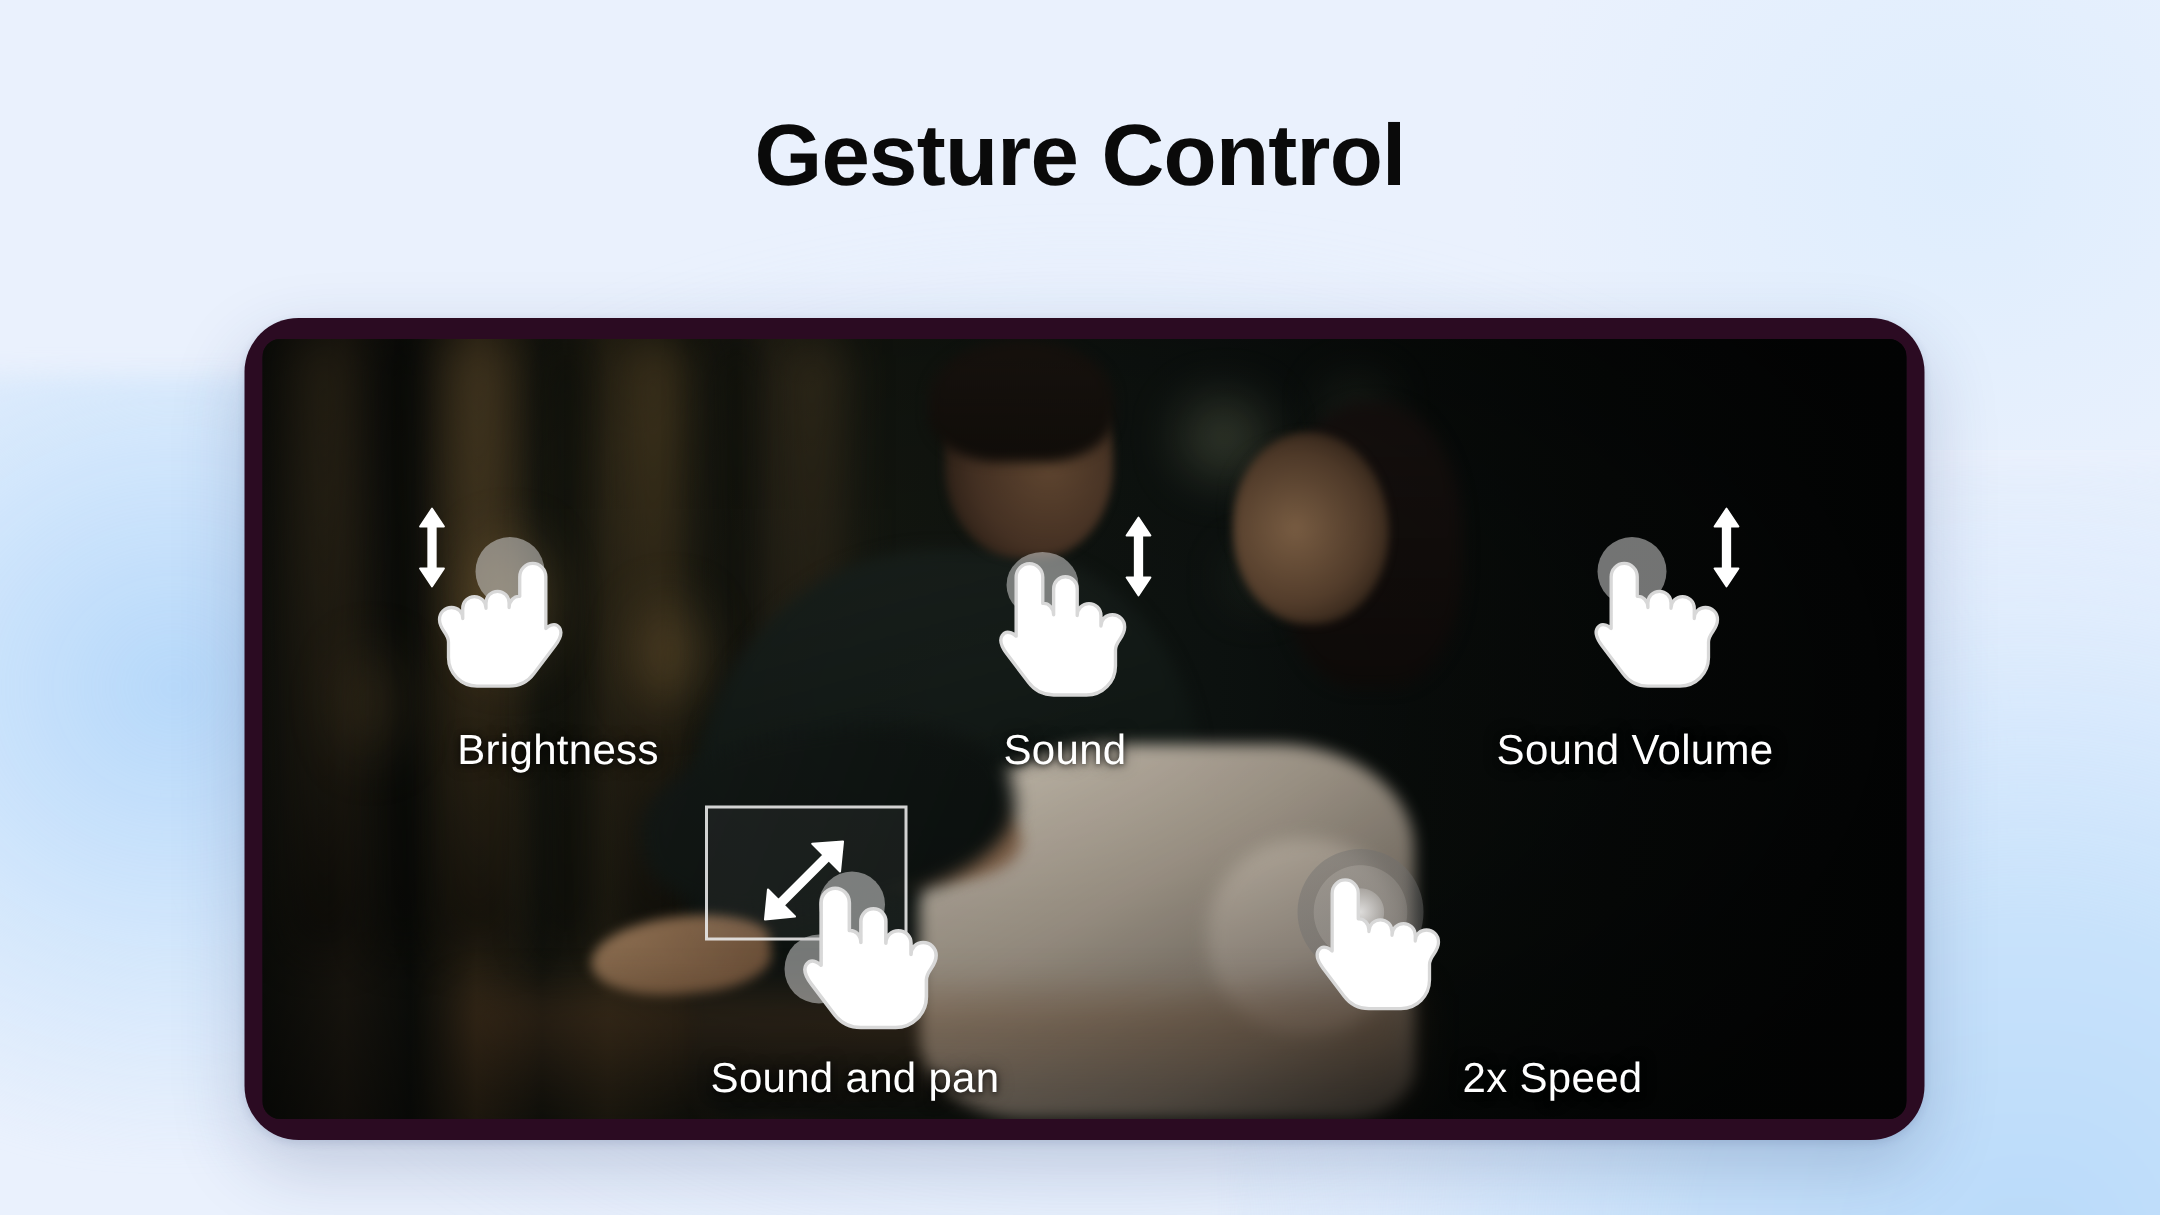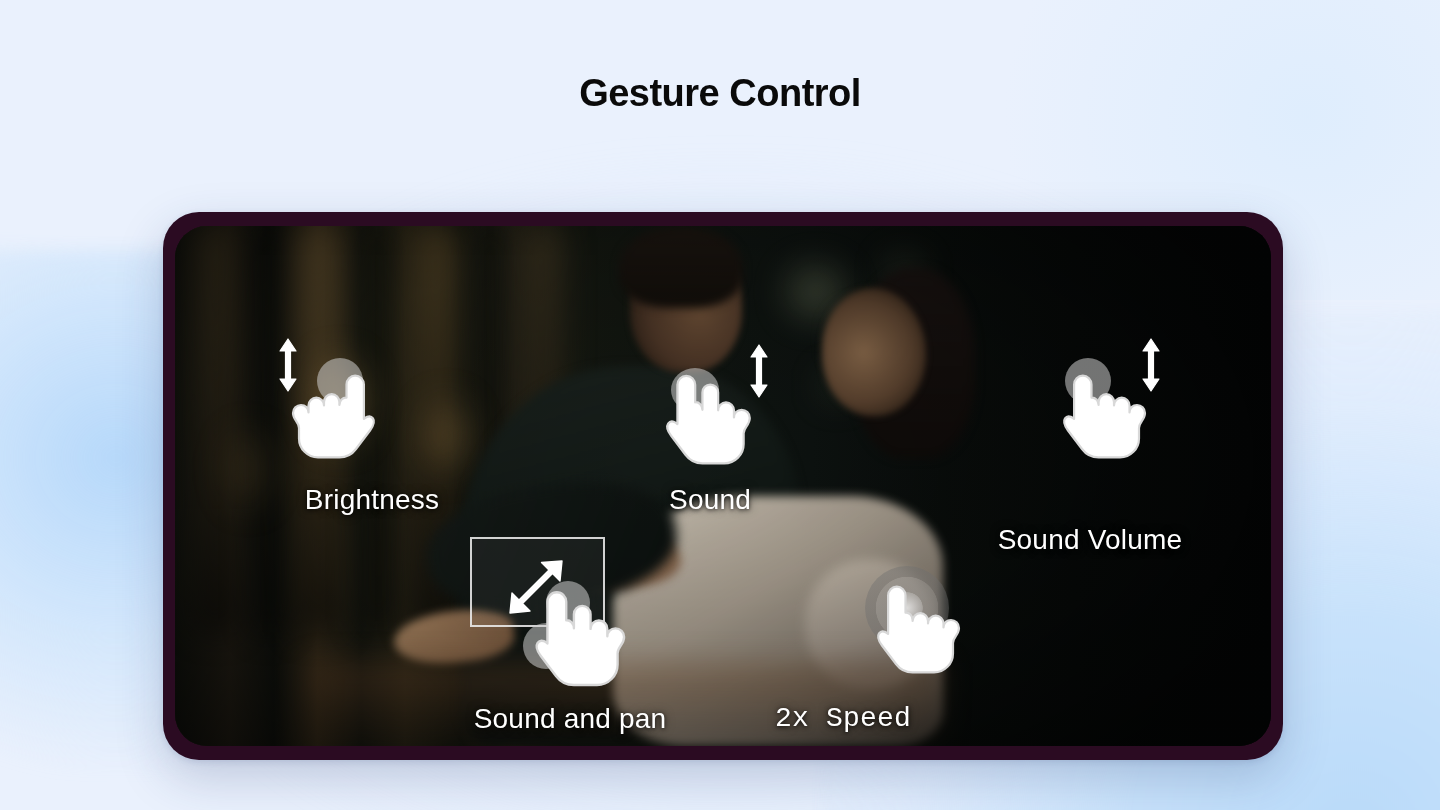--- a/index.html
+++ b/index.html
@@ -39,42 +39,42 @@
     left:120px; top:150px; width:1220px; height:680px;
     background:radial-gradient(ellipse at 50% 55%, rgba(190,219,250,0.55) 0%, rgba(214,232,252,0.22) 45%, rgba(234,241,253,0) 72%);
     filter:blur(12px);
   }
 
   
   .page-title{
     position:absolute; z-index:5;
     top:74px; left:0; width:100%;
     text-align:center;
-    font-size:38px;
+    font-size:58px;
     font-weight:900;
     letter-spacing:-0.5px;
     color:#0a0a0a;
     line-height:1.05;
     font-family:"Liberation Sans","DejaVu Sans",sans-serif;
   }
 
   
   .device{
     position:absolute; z-index:6;
     left:163px; top:212px;
     width:1120px; height:548px;
     border-radius:36px;
     background:#2b0b22;
     padding:14px 12px;
     box-shadow:0 18px 48px rgba(40,60,110,0.22), 0 2px 6px rgba(40,60,110,0.12);
   }
   .screen{
     position:relative;
     width:100%; height:100%;
-    border-radius:32px;
+    border-radius:12px;
     overflow:hidden;
     background:#070807;
   }
 
   
   .vid{ position:absolute; inset:0; overflow:hidden; }
   .vid-base{
     position:absolute; inset:0;
     background:
       linear-gradient(90deg,
@@ -355,21 +355,21 @@
                    C25.5 37.1 29.0 33.7 33.3 33.7
                    C37.6 33.7 41.0 37.1 41.0 41.5
                    L41.0 38.0
                    C41.0 33.6 44.4 30.2 48.7 30.2
                    C53.0 30.2 56.4 33.6 56.4 38.0
                    L56.4 41.0
                    C56.4 36.6 59.8 33.2 63.5 33.6
                    Z"></path>
         </g>
       </svg>
-      <div class="g-label" style="left:725px; top:258px; width:380px; text-align:center;margin-top:40px;">Sound Volume</div>
+      <div class="g-label" style="left:725px; top:258px; width:380px; text-align:center;">Sound Volume</div>
     </div>
 
     <div class="g">
       <div class="zoombox" style="left:295px; top:311px; width:135px; height:90px;"></div>
       <svg class="arrow" style="left:331px; top:331px;" width="60" height="58" viewBox="0 0 60 58">
         <path d="M56 4 L54 24 L46.5 16.5 L16.5 46.5 L24 54 L4 56 L6 36 L13 43 L43 13 L35.5 5.5 Z" fill="#ffffff" stroke="#ffffff" stroke-width="1.4" stroke-linejoin="round"></path>
       </svg>
       <div class="tapdot" style="left:371px; top:355px; width:44px; height:44px;"></div>
       <div class="tapdot" style="left:348px; top:397px; width:46px; height:46px;"></div>
       <svg class="hand" style="left:356px; top:358px;" width="104" height="106" viewBox="0 0 96 98">
@@ -424,17 +424,17 @@
                    C70.5 40.1 67.0 36.7 62.7 36.7
                    C58.4 36.7 55.0 40.1 55.0 44.5
                    L55.0 42.0
                    C55.0 37.6 51.6 34.2 47.3 34.2
                    C43.0 34.2 39.6 37.6 39.6 42.0
                    L39.6 41.0
                    C39.6 36.6 36.2 33.2 32.5 33.6
                    Z"></path>
         </g>
       </svg>
-      <div class="g-label" style="left:600px; top:477px; width:320px; text-align:left;font-family:Liberation Mono, monospace;">2x Speed</div>
+      <div class="g-label" style="left:600px; top:477px; width:320px; text-align:right;">2x Speed</div>
     </div>
 
   </div>
 </div>
 
 </body></html>

